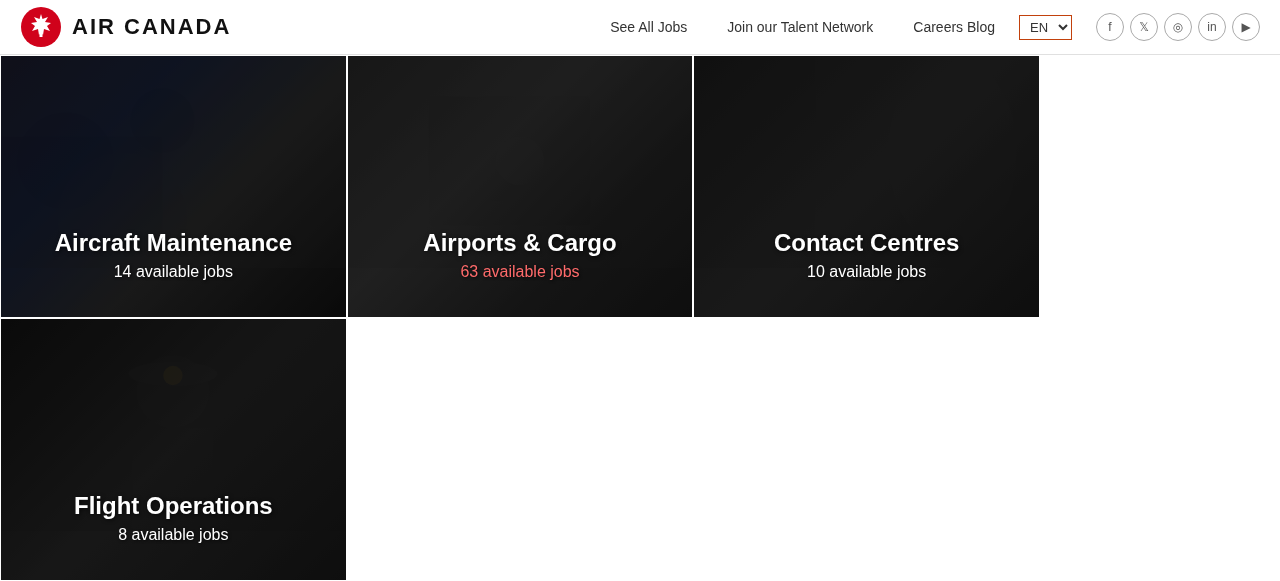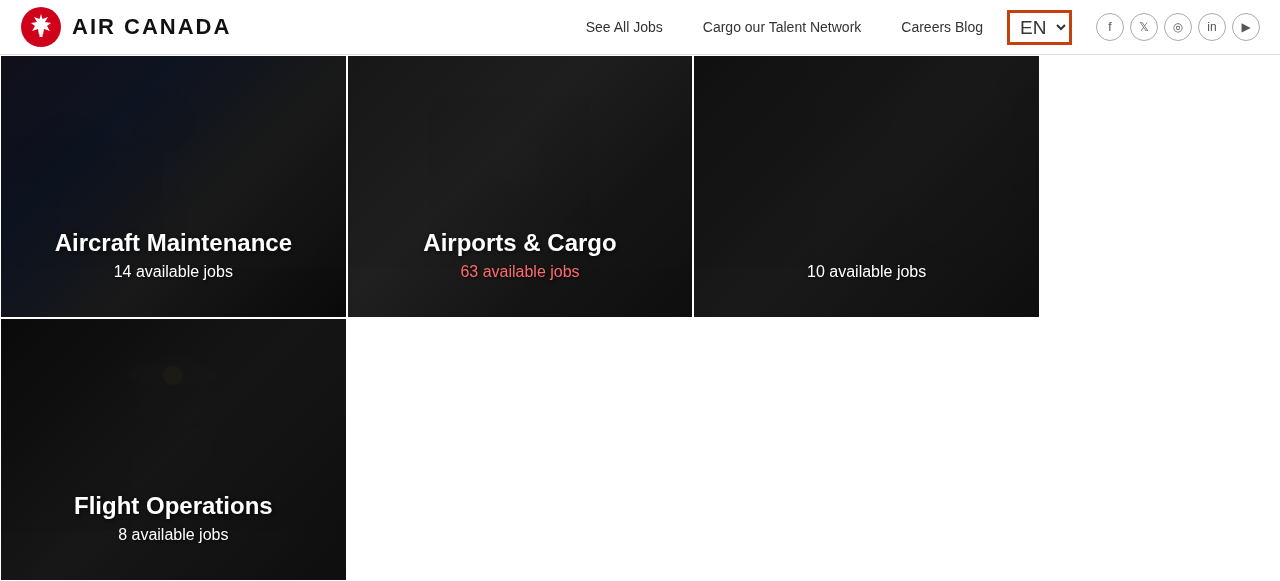--- a/index.html
+++ b/index.html
@@ -38,23 +38,23 @@
     }
     .nav-link {
       font-size: 14px;
       color: #333;
       text-decoration: none;
       cursor: pointer;
       white-space: nowrap;
       margin-left: 16px;
     }
     #lang-select {
-      border: 3px solid #c2410c;
+      border: 1px solid #c2410c;
       padding: 3px 6px;
-      font-size: 19px;
+      font-size: 13px;
       cursor: pointer;
       background: #fff;
       color: #333;
     }
     #social-icons {
       display: flex;
       align-items: center;
       gap: 6px;
     }
     .social-icon {
@@ -158,21 +158,21 @@
 
       <path d="M21 8 L22.5 13 L28 11 L25 16 L31 17 L27 20 L30 25 L24 23 L23 29 L21 26 L19 29 L18 23 L12 25 L15 20 L11 17 L17 16 L14 11 L19.5 13 Z" fill="white"></path>
 
       <rect x="19.5" y="26" width="3" height="5" fill="white"></rect>
     </svg>
     <span id="brand-name">AIR CANADA</span>
   </div>
 
   <nav id="nav-area">
     <a class="nav-link">See All Jobs</a>
-    <a class="nav-link">Cargo our Talent Network</a>
+    <a class="nav-link">Join our Talent Network</a>
     <a class="nav-link">Careers Blog</a>
     <select id="lang-select">
       <option>EN</option>
       <option>FR</option>
     </select>
     <div id="social-icons">
       <a class="social-icon">f</a>
       <a class="social-icon">𝕏</a>
       <a class="social-icon">◎</a>
       <a class="social-icon">in</a>
@@ -217,20 +217,21 @@
 
   <div class="job-card">
     <div class="card-bg bg-contact">
       <svg class="overlay-pattern" viewBox="0 0 427 263" preserveAspectRatio="xMidYMid slice">
         <rect width="427" height="263" fill="#222"></rect>
         <ellipse cx="320" cy="120" rx="80" ry="120" fill="#2a2a2a" opacity="0.7"></ellipse>
         <rect x="0" y="0" width="150" height="263" fill="#1a1a1a" opacity="0.5"></rect>
       </svg>
     </div>
     <div class="card-content">
+      <div class="card-title">Contact Centres</div>
       <div class="card-jobs">10 available jobs</div>
     </div>
   </div>
 
 
   <div class="job-card">
     <div class="card-bg bg-flight">
       <svg class="overlay-pattern" viewBox="0 0 427 263" preserveAspectRatio="xMidYMid slice">
         <rect width="427" height="263" fill="#1a1a1a"></rect>
 

